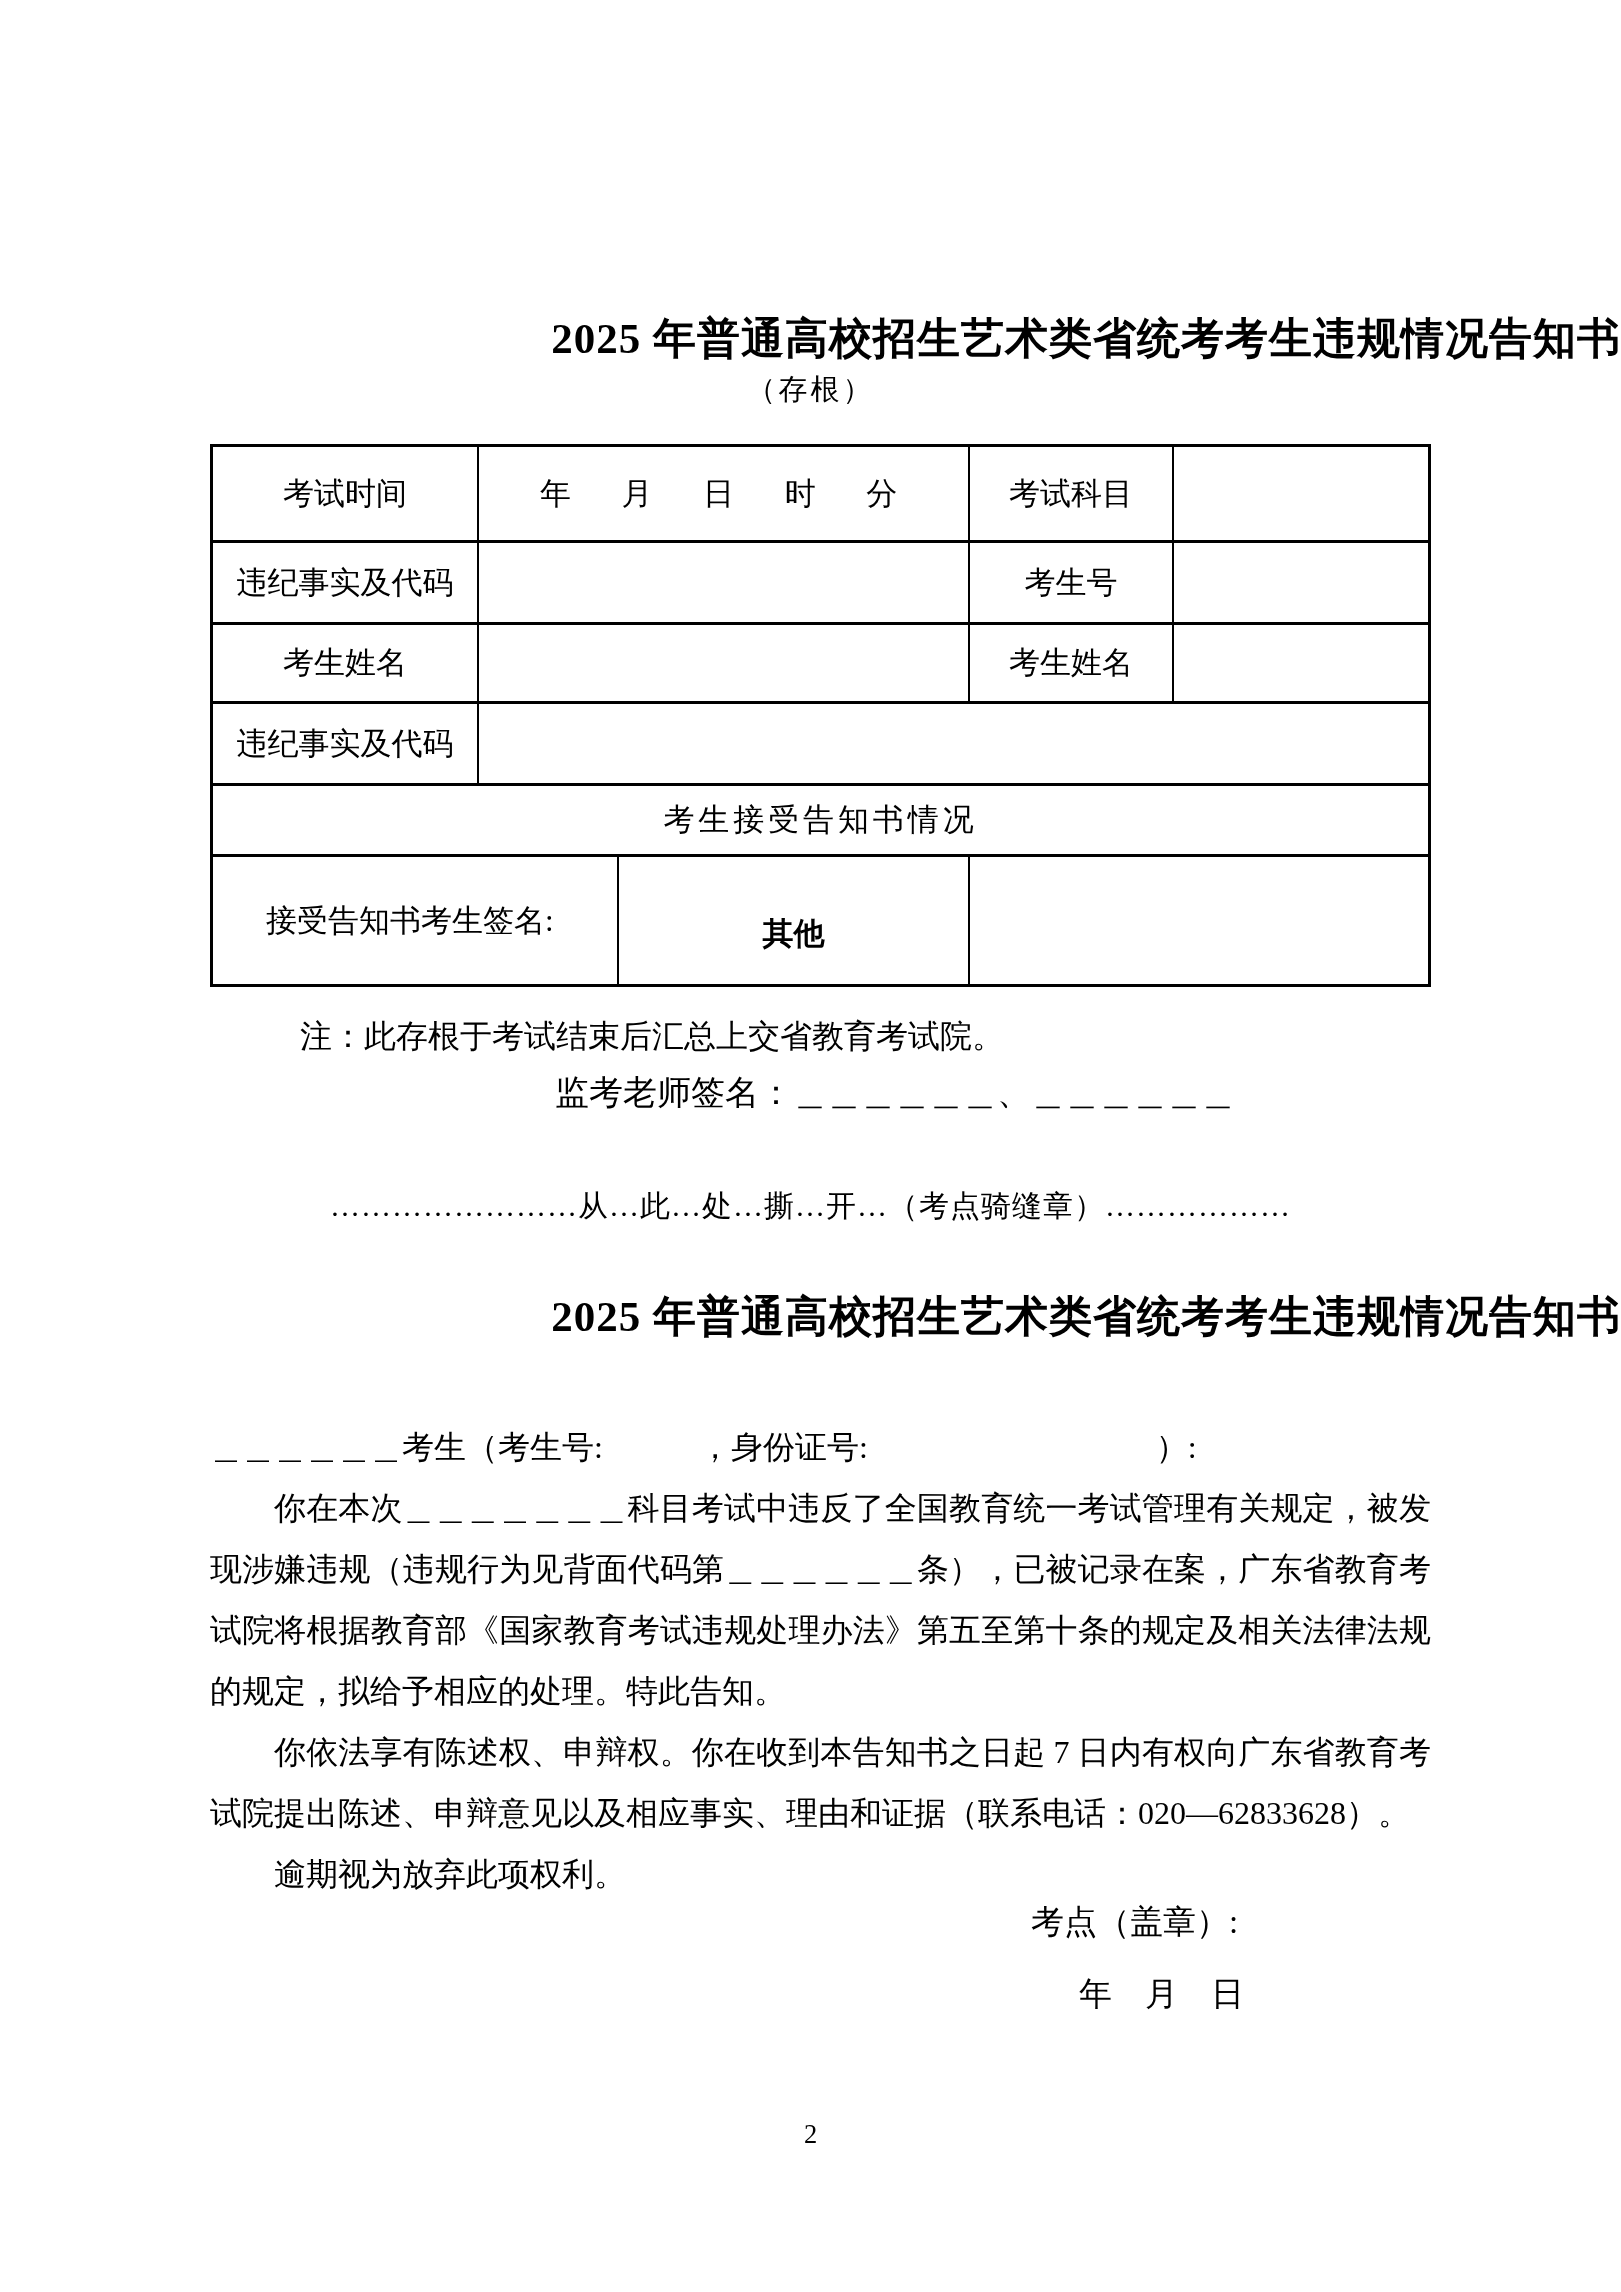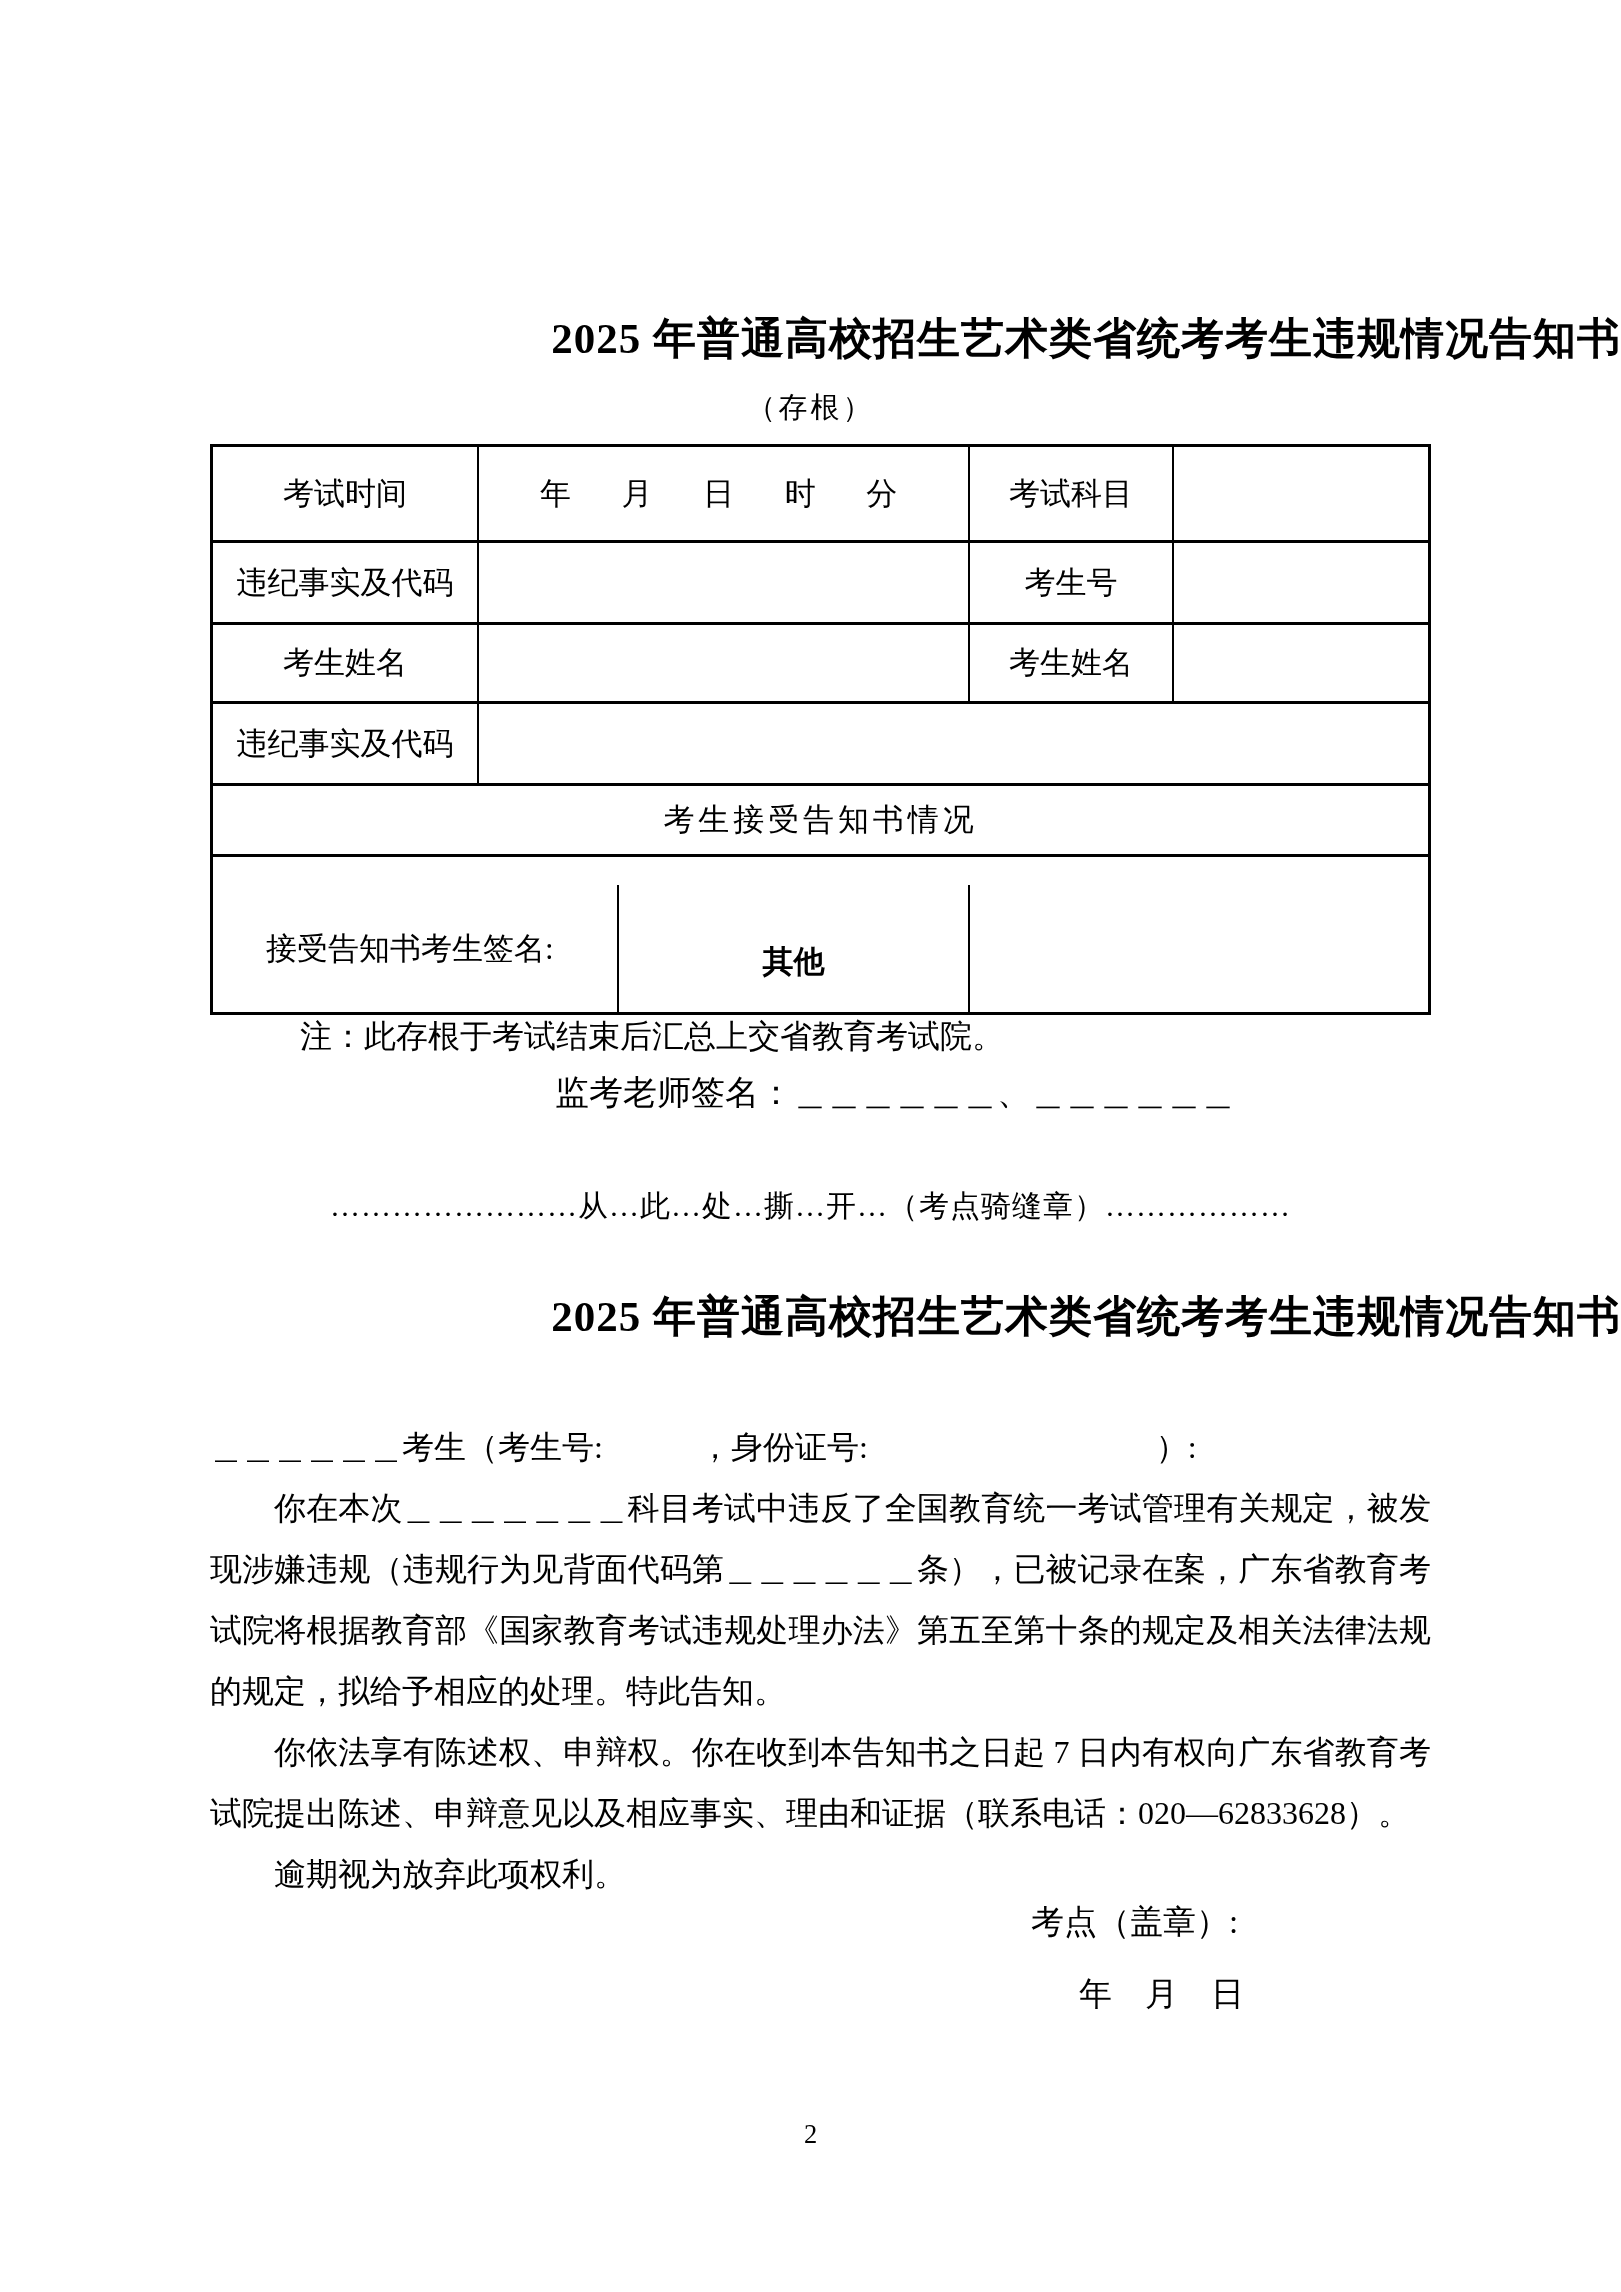--- a/index.html
+++ b/index.html
@@ -15,29 +15,29 @@
   .doc-title {
     position:absolute; left:0; right:0;
     text-align:right;
     font-size:43px; font-weight:bold;
     letter-spacing:1px;
     white-space:nowrap;
   }
   .doc-title.first { top:310px; }
   .doc-title.second { top:1288px; }
   .subtitle {
-    position:absolute; top:388px; left:0; right:0;
+    position:absolute; top:370px; left:0; right:0;
     text-align:center; font-size:29px; letter-spacing:2.9px;
   }
   .vtable {
     position:absolute; left:210px; top:444px; width:1221px;
     border:3.9px solid #000; box-sizing:border-box;
   }
   .vrow { display:flex; border-bottom:3.9px solid #000; box-sizing:border-box; }
-  .vrow.last { border-bottom:none;margin-top:28px; }
+  .vrow.last { border-bottom:none; }
   .vcell {
     border-right:2px solid #000; box-sizing:border-box;
     display:flex; align-items:center; justify-content:center;
     font-size:31px; text-align:center;
   }
   .vcell.end { border-right:none; }
   .r1 { height:96px; } .r2 { height:82px; } .r3 { height:79px; }
   .r4 { height:82px; } .r5 { height:71px; } .r6 { height:127px; }
   .w-c1 { width:266px; flex:0 0 266px; }
   .w-c2 { width:491px; flex:0 0 491px; }

